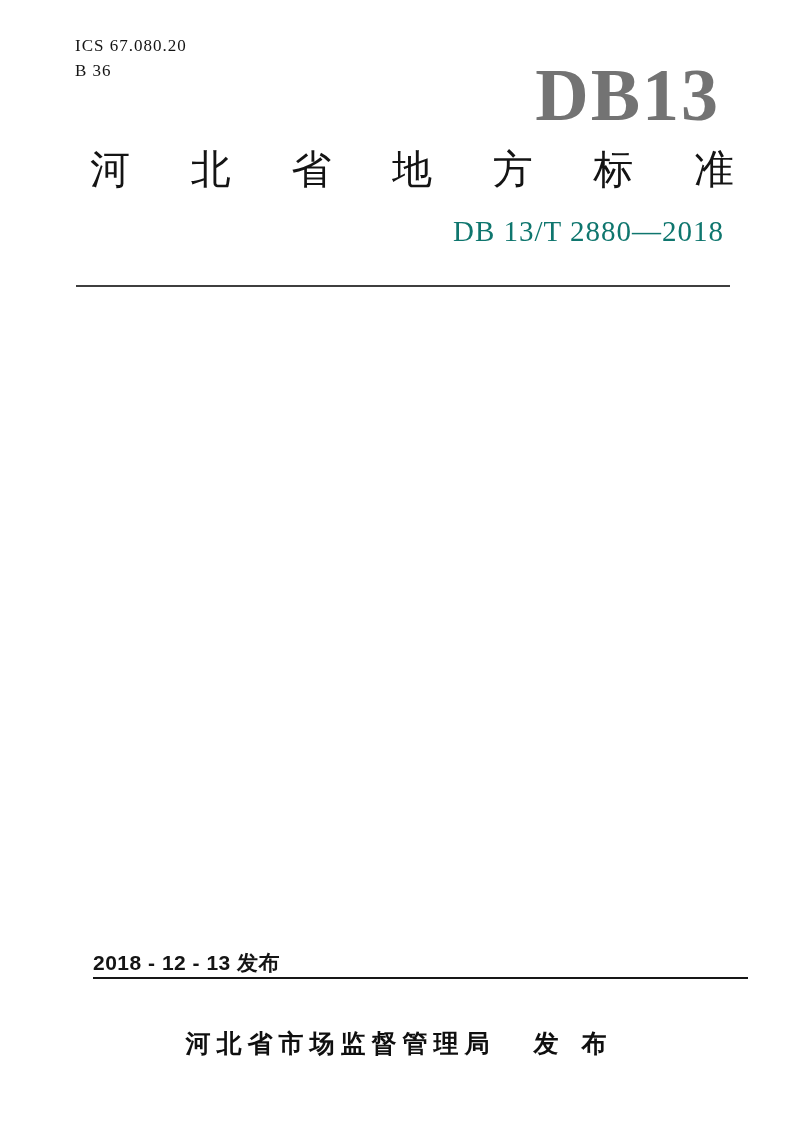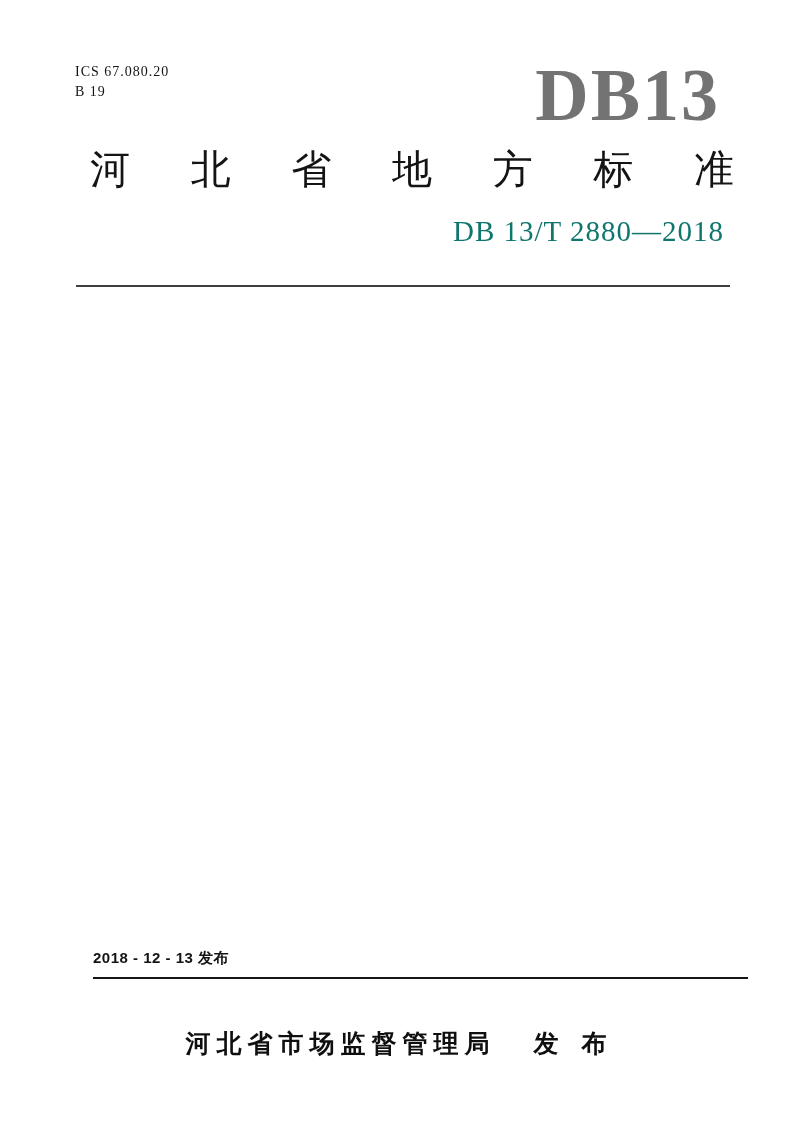--- a/index.html
+++ b/index.html
@@ -15,25 +15,24 @@
   .page {
     position: absolute;
     inset: 0;
     background: #ffffff;
   }
   .ics-block {
     position: absolute;
     left: 75px;
     top: 34px;
     font-family: "Liberation Serif", "DejaVu Serif", serif;
-    font-size: 14px;
+    font-size: 17px;
     line-height: 1.45;
     letter-spacing: 1px;
     color: #141414;
-    margin-top: 28px;
   }
   .db-logo {
     position: absolute;
     right: 80px;
     top: 58px;
     font-family: "Liberation Serif", "DejaVu Serif", serif;
     font-weight: 700;
     font-size: 74px;
     line-height: 1;
     letter-spacing: 2px;
@@ -81,21 +80,21 @@
     letter-spacing: 1px;
     color: #0f0f0f;
   }
   .dates-row {
     position: absolute;
     left: 93px;
     right: 52px;
     top: 949px;
     display: flex;
     justify-content: space-between;
-    font-size: 15px;
+    font-size: 21px;
     font-weight: 700;
     letter-spacing: 0.5px;
     color: #141414;
   }
   .rule-bottom {
     left: 93px;
     width: 655px;
     top: 977px;
     background: #161616;
   }
@@ -118,21 +117,21 @@
     letter-spacing: 8px;
   }
 </style>
 </head>
 <body>
 
 <div class="page">
 
   <div class="ics-block">
     <div>ICS 67.080.20</div>
-    <div>B 19</div>
+    <div>B 36</div>
   </div>
 
   <div class="db-logo">DB13</div>
 
   <div class="standard-type">
     <span>河</span>
     <span>北</span>
     <span>省</span>
     <span>地</span>
     <span>方</span>

